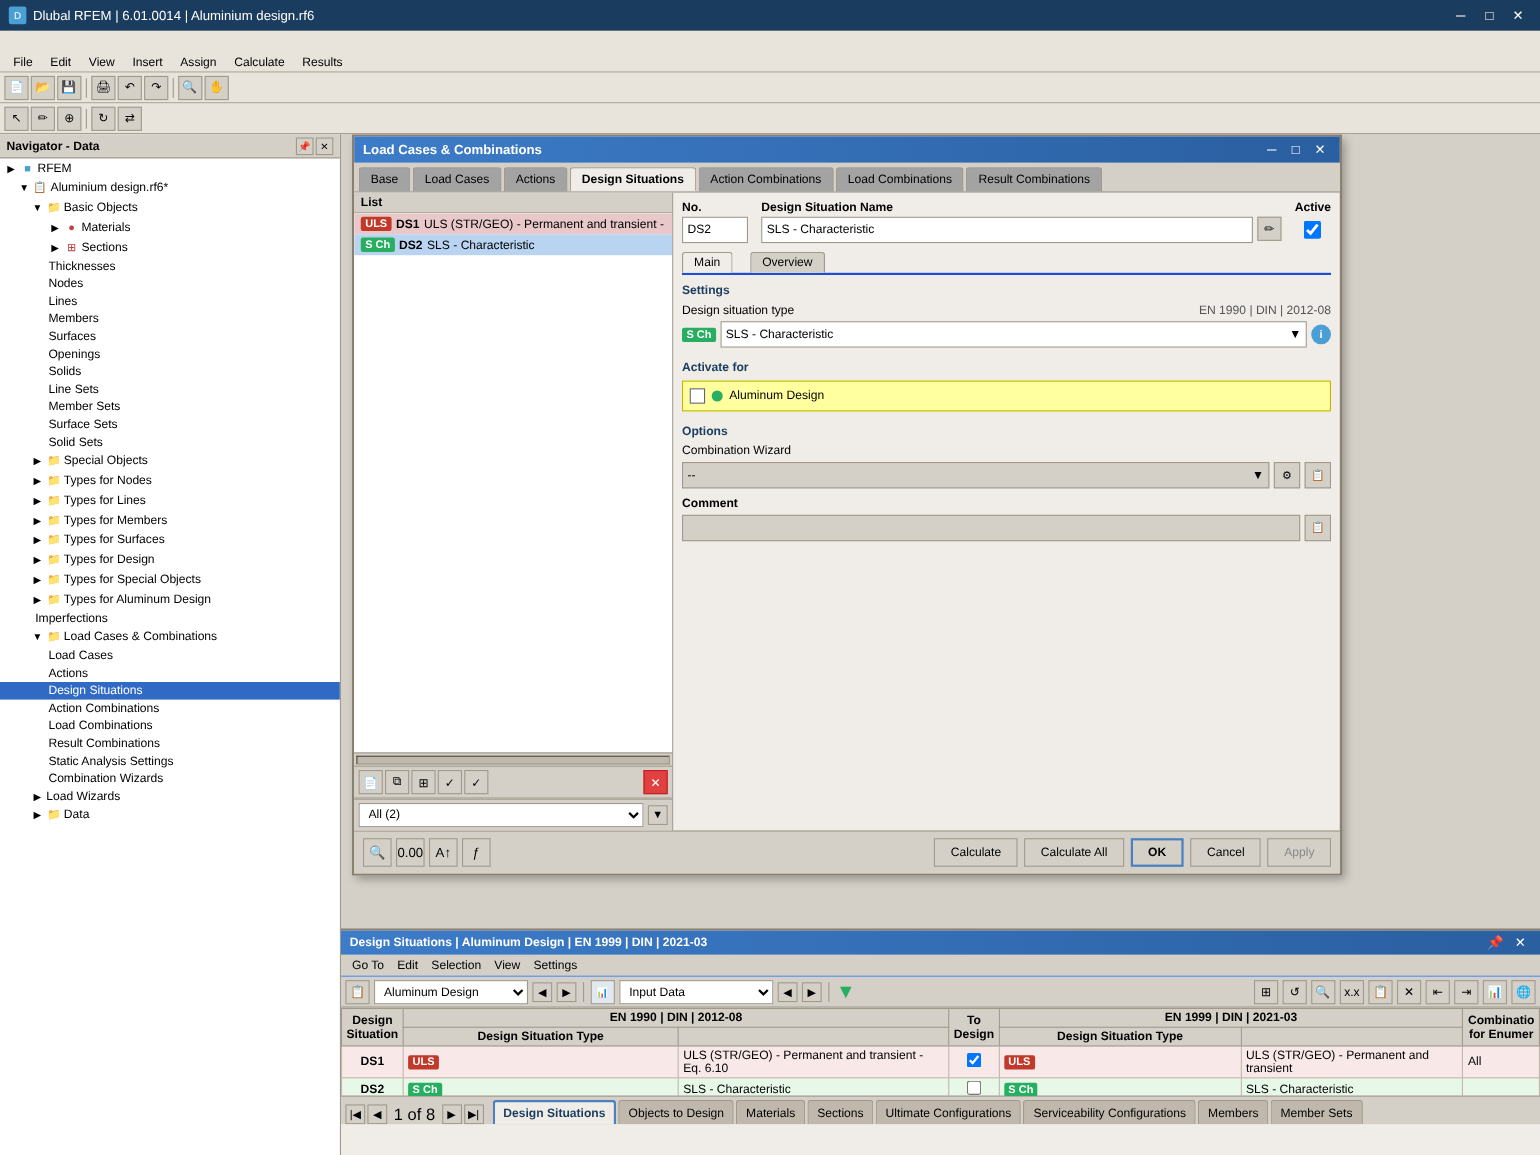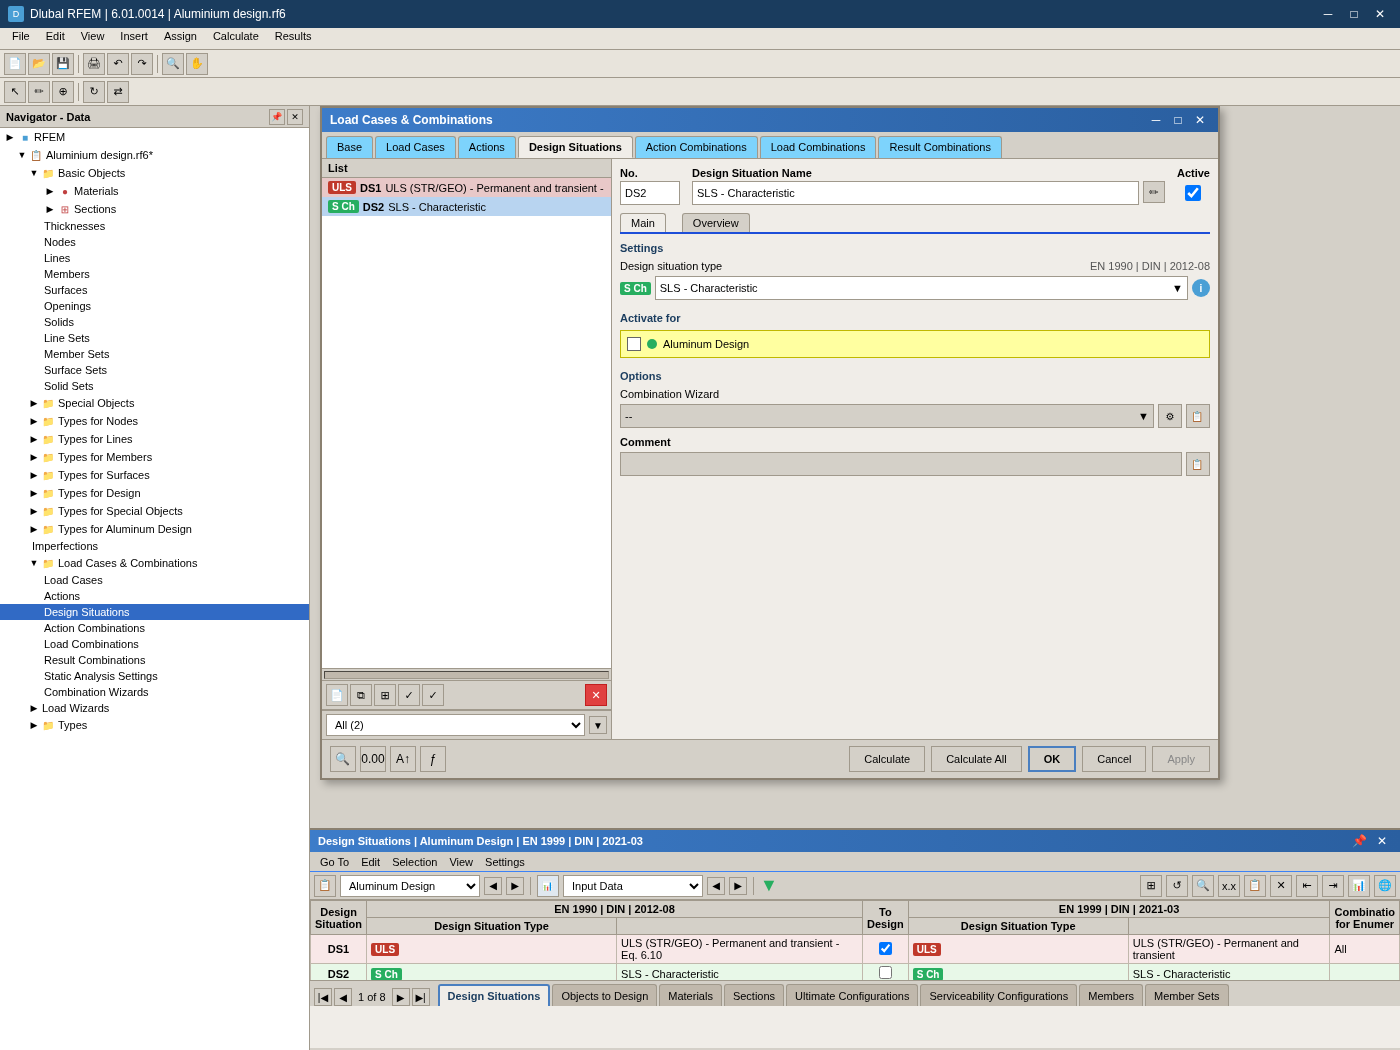--- a/index.html
+++ b/index.html
@@ -7,21 +7,21 @@
 
     
     .title-bar { background: #1a3c5e; color: white; height: 28px; display: flex; align-items: center; padding: 0 8px; justify-content: space-between; }
     .title-bar-left { display: flex; align-items: center; gap: 6px; }
     .title-bar-icon { width: 16px; height: 16px; background: #4a9fd5; border-radius: 2px; display: flex; align-items: center; justify-content: center; font-size: 9px; color: white; }
     .title-bar-title { font-size: 12px; font-weight: normal; }
     .title-bar-controls { display: flex; gap: 2px; }
     .title-bar-btn { width: 24px; height: 20px; background: transparent; border: none; color: white; cursor: pointer; display: flex; align-items: center; justify-content: center; font-size: 12px; }
 
     
-    .menu-bar { background: #e8e4dc; height: 22px; display: flex; align-items: flex-start; padding: 0 4px; border-bottom: 1px solid #a0998c; }
+    .menu-bar { background: #e8e4dc; height: 38px; display: flex; align-items: flex-end; padding: 0 4px; border-bottom: 1px solid #a0998c; }
     .menu-item { padding: 2px 8px; font-size: 11px; cursor: pointer; color: #000; }
 
     
     .toolbar { background: #e8e4dc; padding: 2px 4px; display: flex; align-items: center; gap: 2px; border-bottom: 1px solid #a0998c; height: 28px; }
     .tb-btn { width: 22px; height: 22px; background: #d4d0c8; border: 1px solid #a0998c; display: flex; align-items: center; justify-content: center; cursor: pointer; font-size: 11px; }
     .tb-sep { width: 1px; height: 18px; background: #a0998c; margin: 0 2px; }
 
     
     .toolbar2 { background: #e8e4dc; padding: 2px 4px; display: flex; align-items: center; gap: 2px; border-bottom: 1px solid #a0998c; height: 28px; }
 
@@ -45,21 +45,21 @@
 
     
     .lcc-dialog { position: absolute; top: 0; left: 10px; right: 0; width: 900px; background: #f0ede8; border: 2px solid #8a8070; box-shadow: 4px 4px 8px rgba(0,0,0,0.3); }
     .dialog-title-bar { background: linear-gradient(to right, #3d7cc9, #2a5fa0); color: white; height: 24px; display: flex; align-items: center; padding: 0 8px; justify-content: space-between; }
     .dialog-title { font-size: 12px; font-weight: bold; }
     .dialog-controls { display: flex; gap: 2px; }
     .dialog-btn { width: 20px; height: 18px; background: transparent; border: none; color: white; cursor: pointer; display: flex; align-items: center; justify-content: center; font-size: 12px; }
 
     
     .dialog-tabs { display: flex; background: #d4d0c8; border-bottom: 1px solid #a0998c; padding: 4px 4px 0; gap: 2px; }
-    .dtab { padding: 4px 10px; background: #7dd3fc; border: 1px solid #a0998c; border-bottom: none; cursor: pointer; font-size: 11px; border-radius: 3px 3px 0 0; }
+    .dtab { padding: 4px 10px; background: #a3a3a3; border: 1px solid #a0998c; border-bottom: none; cursor: pointer; font-size: 11px; border-radius: 3px 3px 0 0; }
     .dtab.active { background: #f0ede8; border-bottom: 1px solid #f0ede8; font-weight: bold; }
 
     
     .dialog-content { display: flex; height: 580px; }
 
     
     .list-panel { width: 290px; border-right: 1px solid #a0998c; display: flex; flex-direction: column; }
     .list-header { background: #d4d0c8; padding: 3px 6px; font-size: 11px; font-weight: bold; border-bottom: 1px solid #a0998c; }
     .list-items { flex: 1; overflow-y: auto; background: white; }
     .list-item { padding: 3px 6px; cursor: pointer; display: flex; align-items: center; gap: 4px; font-size: 11px; }
@@ -407,21 +407,21 @@
       <div class="nav-item">
         <div class="nav-item-content" style="padding-left:28px">
           <span class="nav-arrow">▶</span>
           <span class="nav-label">Load Wizards</span>
         </div>
       </div>
       <div class="nav-item">
         <div class="nav-item-content" style="padding-left:28px">
           <span class="nav-arrow">▶</span>
           <span class="nav-icon" style="color:#8080c0">📁</span>
-          <span class="nav-label">Types</span>
+          <span class="nav-label">Data</span>
         </div>
       </div>
     </div>
 
   </div>
 
   <div class="content-area">
 
     <div class="lcc-dialog">
       <div class="dialog-title-bar">
@@ -657,21 +657,21 @@
               <td></td>
             </tr>
           </tbody>
         </table>
       </div>
 
       <div class="bottom-tabs">
         <div style="display:flex;align-items:center;gap:2px;margin-right:6px">
           <div class="nav-arrow-btn">|◀</div>
           <div class="nav-arrow-btn">◀</div>
-          <span style="font-size:11px;padding:0 4px">1 of 8</span>
+          <span style="font-size:15px;padding:0 4px">1 of 8</span>
           <div class="nav-arrow-btn">▶</div>
           <div class="nav-arrow-btn">▶|</div>
         </div>
         <div class="btab active">Design Situations</div>
         <div class="btab">Objects to Design</div>
         <div class="btab">Materials</div>
         <div class="btab">Sections</div>
         <div class="btab">Ultimate Configurations</div>
         <div class="btab">Serviceability Configurations</div>
         <div class="btab">Members</div>

